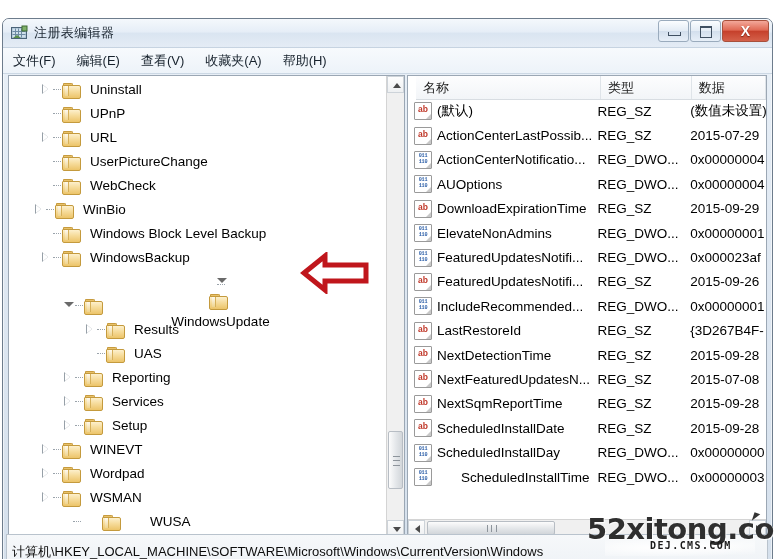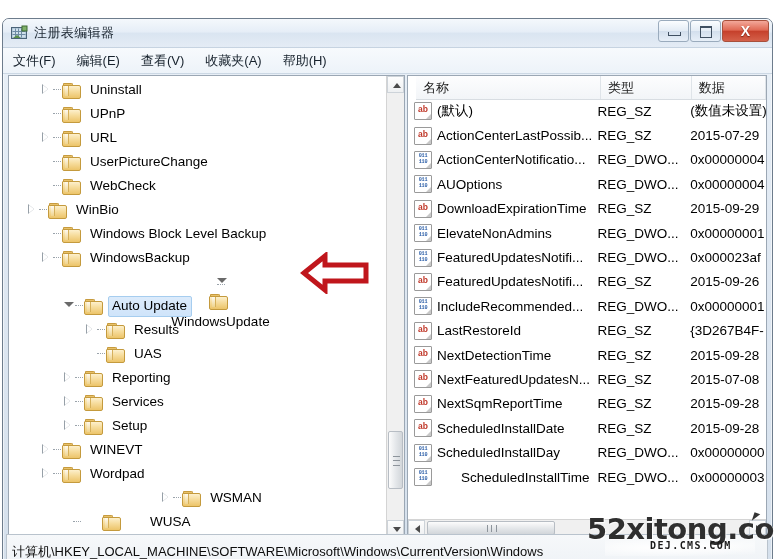--- a/index.html
+++ b/index.html
@@ -649,21 +649,21 @@
             <div class="tnode" style="padding-left: 30px;">
               <span class="twist"></span>
               <span class="dashes"></span>
               <span class="folder">
                 <span class="tab"></span>
                 <span class="body"></span>
                 <span class="spine"></span>
               </span>
               <span class="tlabel">WebCheck</span>
             </div>
-            <div class="tnode" style="padding-left: 16px;">
+            <div class="tnode" style="padding-left: 23px;">
               <span class="twist">
                 <span class="arrow-e"></span>
               </span>
               <span class="dashes"></span>
               <span class="folder">
                 <span class="tab"></span>
                 <span class="body"></span>
                 <span class="spine"></span>
               </span>
               <span class="tlabel">WinBio</span>
@@ -705,21 +705,20 @@
             <div class="tnode selected" style="padding-left: 52px;">
               <span class="twist">
                 <span class="arrow-c"></span>
               </span>
               <span class="dashes"></span>
               <span class="folder">
                 <span class="tab"></span>
                 <span class="body"></span>
                 <span class="spine"></span>
               </span>
-              <span class="tlabel">Auto Update</span>
             </div>
             <div class="tnode" style="padding-left: 74px;">
               <span class="twist">
                 <span class="arrow-e"></span>
               </span>
               <span class="dashes"></span>
               <span class="folder">
                 <span class="tab"></span>
                 <span class="body"></span>
                 <span class="spine"></span>
@@ -789,21 +788,21 @@
                 <span class="arrow-e"></span>
               </span>
               <span class="dashes"></span>
               <span class="folder">
                 <span class="tab"></span>
                 <span class="body"></span>
                 <span class="spine"></span>
               </span>
               <span class="tlabel">Wordpad</span>
             </div>
-            <div class="tnode" style="padding-left: 30px; justify-content: center;">
+            <div class="tnode" style="padding-left: 30px;">
               <span class="twist">
                 <span class="arrow-e"></span>
               </span>
               <span class="dashes"></span>
               <span class="folder">
                 <span class="tab"></span>
                 <span class="body"></span>
                 <span class="spine"></span>
               </span>
               <span class="tlabel">WSMAN</span>

